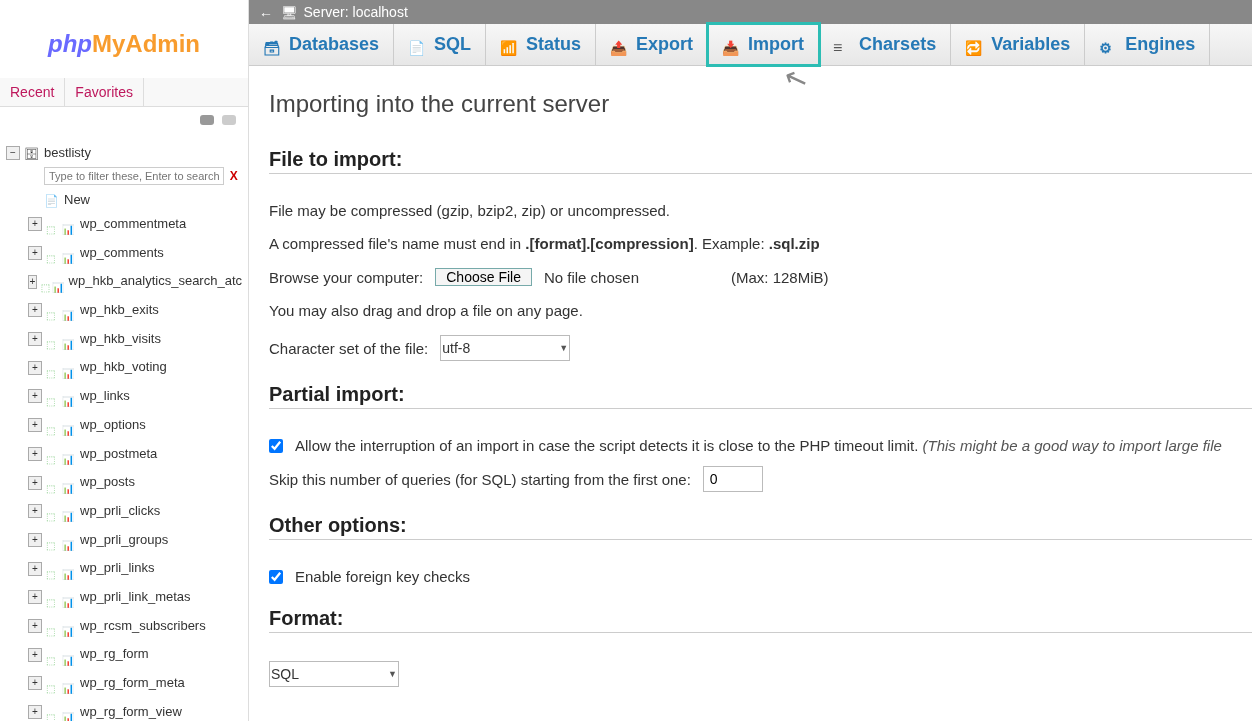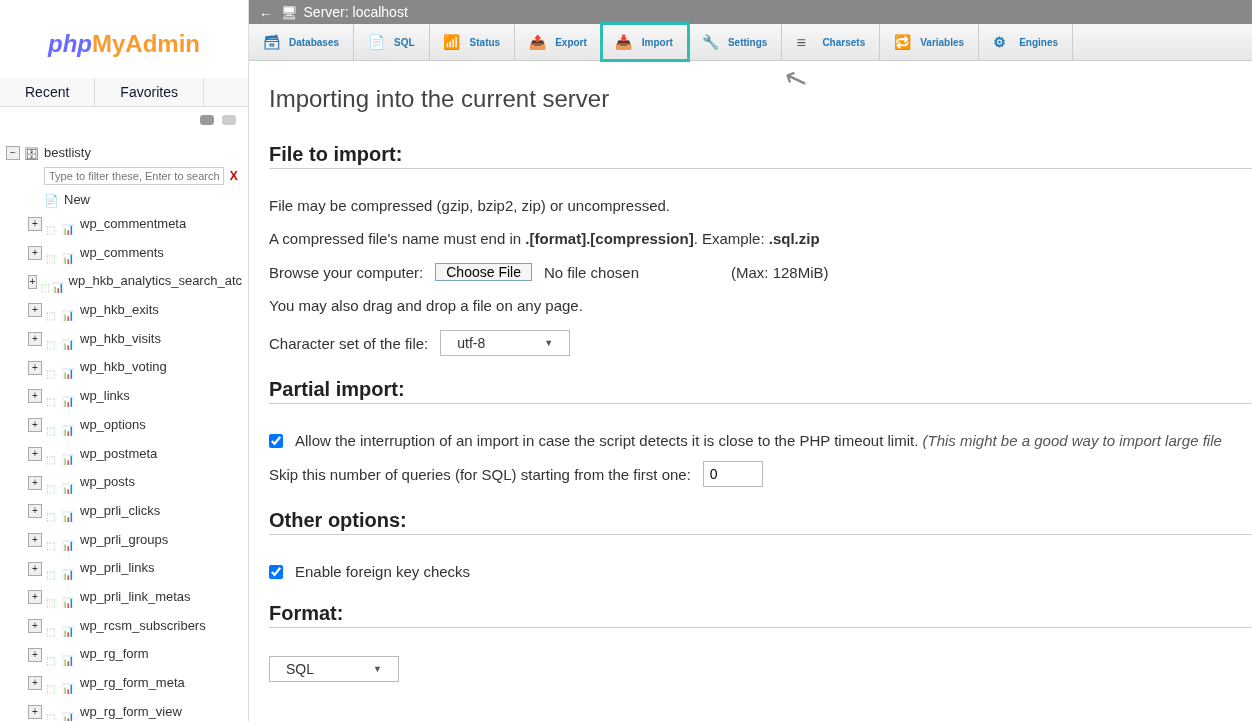--- a/index.html
+++ b/index.html
@@ -5,21 +5,21 @@
 * { box-sizing: border-box; margin: 0; padding: 0; }
 body { font-family: sans-serif; font-size: 13px; color: #333; background: #fff; width: 1252px; height: 721px; overflow: hidden; }
 .container { display: flex; height: 100%; }
 .sidebar { width: 249px; background: #fff; border-right: 1px solid #ddd; display: flex; flex-direction: column; }
 .logo { text-align: center; padding: 30px 0 20px; }
 .logo-text { font-size: 24px; font-weight: bold; }
 .logo-php { color: #6a6aff; font-style: italic; }
 .logo-my { color: #f89c2e; }
 .logo-admin { color: #f89c2e; }
 .nav-tabs { display: flex; border-bottom: 1px solid #ddd; background: #f8f8f8; }
-.nav-tab { padding: 6px 25px; cursor: pointer; color: #0f172a; border-right: 1px solid #ddd; font-size: 14px; }
+.nav-tab { padding: 6px 10px; cursor: pointer; color: #be185d; border-right: 1px solid #ddd; font-size: 14px; }
 .nav-icons { text-align: right; padding: 6px 12px; }
 .nav-icons span { display: inline-block; width: 14px; height: 10px; margin-left: 4px; background: #999; border-radius: 3px; }
 .tree { padding: 8px 6px; overflow-y: auto; font-size: 13px; }
 .tree-db { display: flex; align-items: center; padding: 3px 0; }
 .tree-expand { width: 14px; height: 14px; border: 1px solid #aaa; background: #f0f0f0; display: inline-flex; align-items: center; justify-content: center; font-size: 10px; line-height: 1; cursor: pointer; margin-right: 4px; }
 .tree-icon { width: 16px; height: 14px; display: inline-block; margin-right: 4px; }
 .db-icon::before { content: "🗄"; font-size: 12px; }
 .tree-filter { margin: 4px 0 4px 38px; }
 .tree-filter input { width: 180px; font-size: 11px; padding: 2px 4px; color: #aaa; border: 1px solid #ccc; }
 .tree-filter .x { display: inline-block; color: #c00; font-weight: bold; margin-left: 2px; font-size: 12px; cursor: pointer; }
@@ -30,41 +30,41 @@
 .tbl-mini { width:14px; height:14px; display:inline-block; margin-right:2px;}
 .tbl-mini::before{content:"⬚"; font-size:10px; color:#8c8;}
 .tbl-mini2{width:14px;height:14px;display:inline-block;margin-right:4px;}
 .tbl-mini2::before{content:"📊"; font-size:10px;}
 .main { flex: 1; display: flex; flex-direction: column; overflow: hidden; }
 .topbar { background: #888; color: #fff; padding: 4px 10px; font-size: 14px; display: flex; align-items: center; }
 .topbar .arrow { margin-right: 8px; cursor: pointer; font-size: 14px; }
 .srv-icon { display: inline-block; margin-right: 6px; }
 .srv-icon::before { content: "🖥"; font-size: 13px; }
 .tabbar { display: flex; background: linear-gradient(#f7f7f7,#e7e7e7); border-bottom: 1px solid #ccc; }
-.tab { display: flex; align-items: center; padding: 10px 14px; border-right: 1px solid #ccc; cursor: pointer; color: #2679b6; font-weight: bold; font-size: 10px; white-space: nowrap; position: relative; }
+.tab { display: flex; align-items: center; padding: 10px 14px; border-right: 1px solid #ccc; cursor: pointer; color: #2679b6; font-weight: bold; font-size: 18px; white-space: nowrap; position: relative; }
 .tab .ticon { display: inline-block; width: 18px; height: 16px; margin-right: 8px; }
 .tab.highlighted { outline: 3px solid #2cbdb4; outline-offset: -1px; }
 .ic-db::before{content:"🗃"; font-size:14px;}
 .ic-sql::before{content:"📄"; font-size:14px;}
 .ic-status::before{content:"📶"; font-size:14px;}
 .ic-export::before{content:"📤"; font-size:14px;}
 .ic-import::before{content:"📥"; font-size:14px;}
 .ic-settings::before{content:"🔧"; font-size:14px;}
 .ic-vars::before{content:"🔁"; font-size:14px;}
 .ic-char::before{content:"≡"; font-size:16px; color:#555;}
 .ic-eng::before{content:"⚙"; font-size:14px;}
 .cursor-arrow { position: absolute; left: 784px; top: 62px; font-size: 28px; color: #888; pointer-events: none; z-index: 10; transform: rotate(-20deg);}
 .content { padding: 24px 0 0 20px; overflow-y: auto; flex: 1; font-size: 15px; color: #333; }
 .content h1 { font-size: 24px; font-weight: normal; color: #444; margin-bottom: 30px; }
 .section-h { font-weight: bold; font-size: 20px; color: #222; border-bottom: 1px solid #ccc; padding-bottom: 2px; margin: 22px 0 28px; }
 .first-h { margin-top: 8px; }
 .para { margin: 16px 0; font-size: 15px; }
 .row { display: flex; align-items: center; margin: 12px 0; gap: 12px; font-size: 15px; }
 .file-btn { border: 1px solid #7aa; background: #f5f5f5; padding: 0 10px; font-size: 14px; cursor: pointer; }
-.sel { border: 1px solid #bbb; padding: 4px 16px; background: #fff; font-size: 14px; min-width: 130px; display: inline-flex; justify-content: space-between; align-items: center; }
+.sel { border: 1px solid #bbb; padding: 4px 1px; background: #fff; font-size: 14px; min-width: 130px; display: inline-flex; justify-content: space-between; align-items: center; }
 .sel::after { content: "▼"; font-size: 9px; color: #555; margin-left: 40px; }
 .chk { width: 14px; height: 14px; }
 .numinput { width: 60px; border: 1px solid #bbb; padding: 4px 6px; font-size: 14px; }
 .italic { font-style: italic; color: #555; }
 </style>
 </head>
 <body>
 
 <div class="container">
   <div class="sidebar">
@@ -229,24 +229,20 @@
         </div>
       <div class="tab">
           <span class="ticon ic-export"></span>
           <span>Export</span>
         </div>
       <div class="tab highlighted">
           <span class="ticon ic-import"></span>
           <span>Import</span>
         </div>
       <div class="tab">
-          <span class="ticon ic-settings"></span>
-          <span>Settings</span>
-        </div>
-      <div class="tab">
           <span class="ticon ic-char"></span>
           <span>Charsets</span>
         </div>
       <div class="tab">
           <span class="ticon ic-vars"></span>
           <span>Variables</span>
         </div>
       <div class="tab">
           <span class="ticon ic-eng"></span>
           <span>Engines</span>

